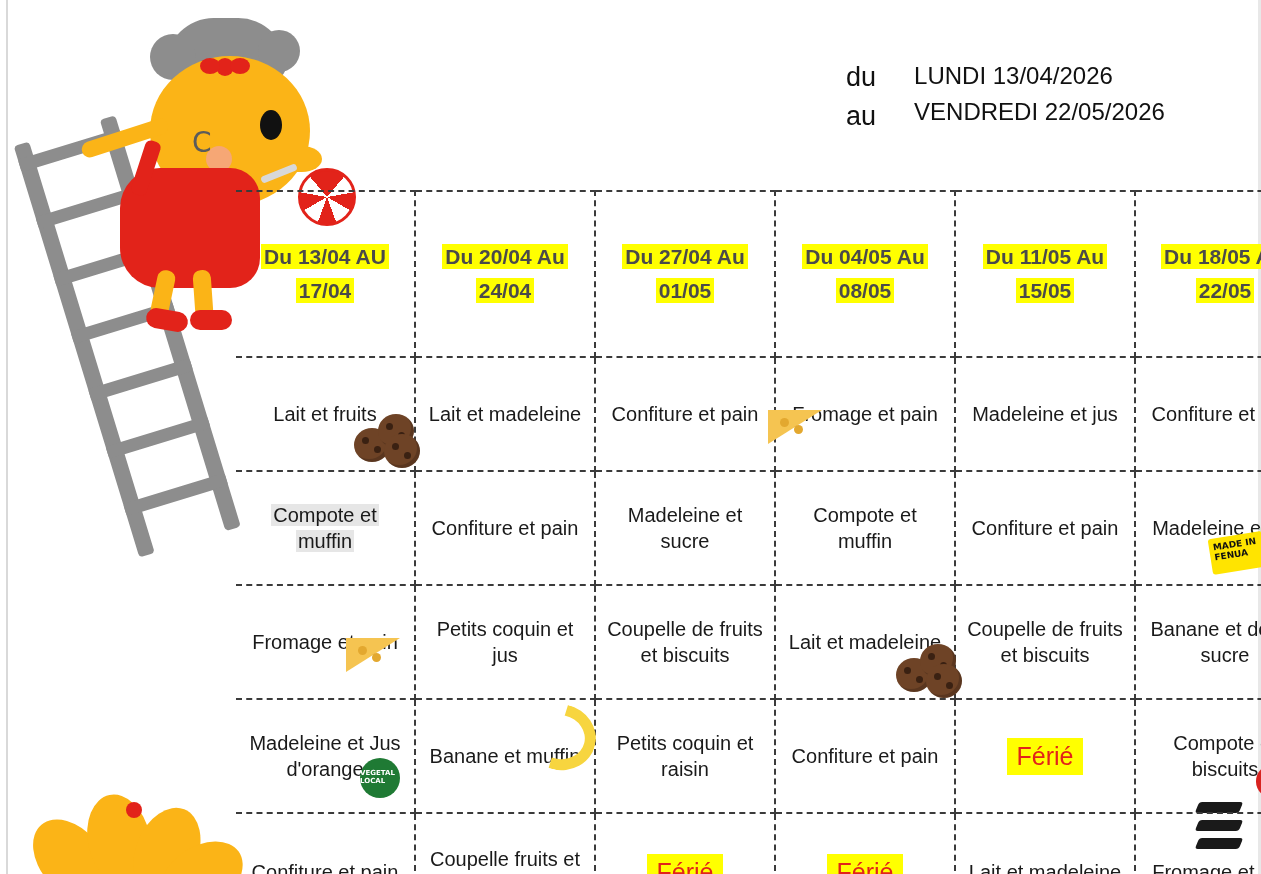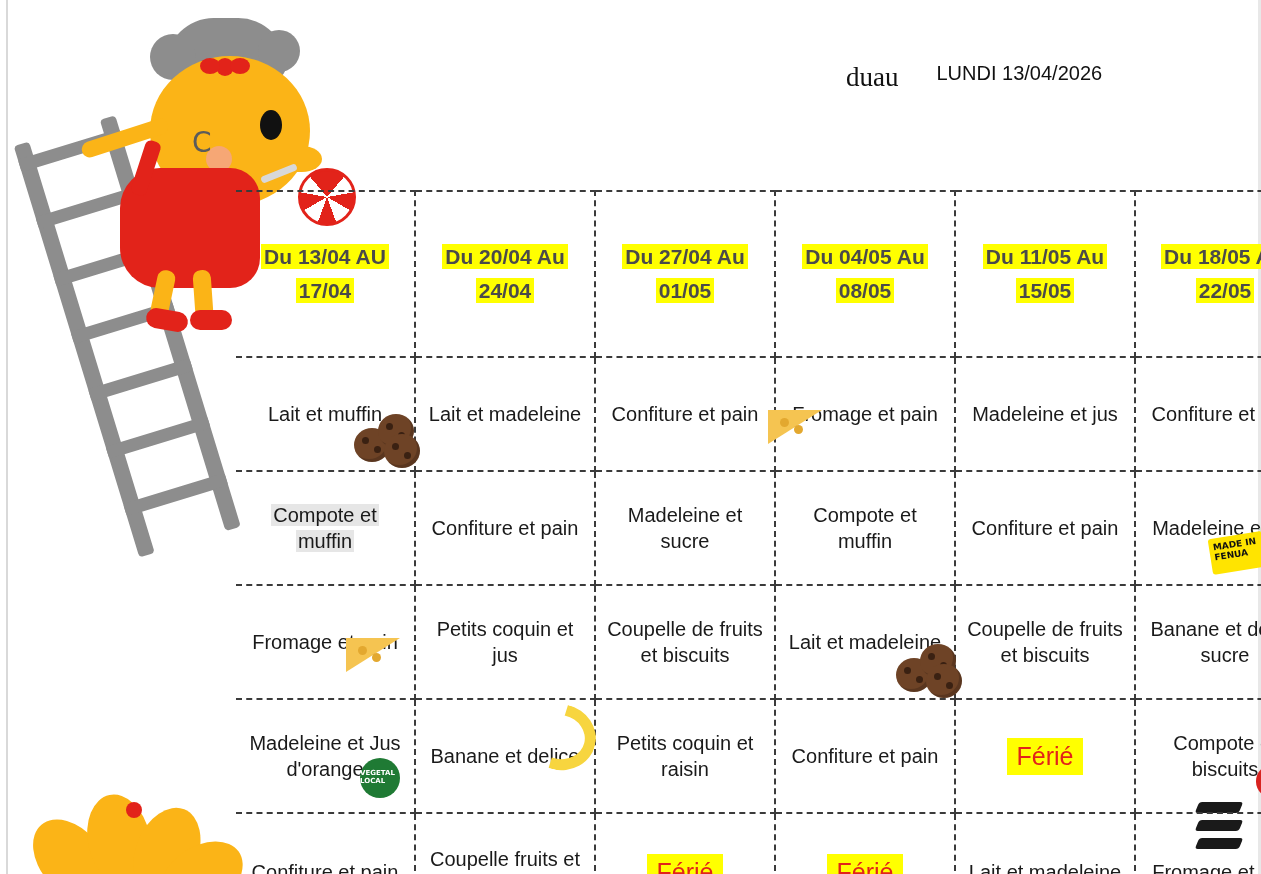--- a/index.html
+++ b/index.html
@@ -55,30 +55,30 @@
   .daterange {
     position: absolute;
     left: 846px;
     top: 58px;
     display: flex;
     align-items: flex-start;
     gap: 10px;
   }
   .daterange .dulabels {
     display: flex;
-    flex-direction: row;
-    font-family: Liberation Serif, serif;
+    flex-direction: column;
+    font-family: Liberation Sans, sans-serif;
     font-size: 27px;
     line-height: 1.45;
     color: #111;
   }
   .daterange .dates {
     display: flex;
     flex-direction: column;
-    font-size: 20px;
+    font-size: 24px;
     line-height: 1.5;
     color: #111;
     white-space: nowrap;
     margin-left: 28px;
   }
 
   
   .ladder {
     position: absolute;
     left: 8px;
@@ -337,20 +337,21 @@
 
 <div class="header">
 
   <div class="daterange">
     <div class="dulabels">
       <span>du</span>
       <span>au</span>
     </div>
     <div class="dates">
       <span>LUNDI 13/04/2026</span>
+      <span>VENDREDI 22/05/2026</span>
     </div>
   </div>
 </div>
 
 <div class="ladder">
   <div class="rail r1"></div>
   <div class="rail r2"></div>
   <div class="rung" style="top:14px"></div>
   <div class="rung" style="top:74px"></div>
   <div class="rung" style="top:134px"></div>
@@ -399,21 +400,21 @@
       <td><span class="hdr">Du 13/04 AU 17/04</span></td>
       <td><span class="hdr">Du 20/04 Au 24/04</span></td>
       <td><span class="hdr">Du 27/04 Au 01/05</span></td>
       <td><span class="hdr">Du 04/05   Au 08/05</span></td>
       <td><span class="hdr">Du 11/05 Au 15/05</span></td>
       <td><span class="hdr">Du 18/05 AU 22/05</span></td>
     </tr>
 
     <tr class="body-row">
       <td>
-        <span>Lait et muffin</span>
+        <span>Lait et fruits</span>
         <div class="sticker cookies" style="left:118px;top:56px">
           <div class="ck c1"></div>
             <div class="ck c2"></div>
             <div class="ck c3"></div>
         </div>
       </td>
       <td><span>Lait et madeleine</span></td>
       <td><span>Confiture et pain</span></td>
       <td>
         <span>Fromage et pain</span>
@@ -464,21 +465,21 @@
       <td><span>Coupelle de fruits et biscuits</span></td>
       <td><span>Banane et delice sucre</span></td>
     </tr>
 
     <tr class="body-row">
       <td>
         <span>Madeleine et Jus d'orange</span>
         <div class="sticker localbadge" style="left:124px;top:58px">VEGETAL LOCAL</div>
       </td>
       <td>
-        <span>Banane et delice</span>
+        <span>Banane et muffin</span>
         <div class="sticker banana" style="left:108px;top:4px">
             <div class="bn"></div>
           </div>
       </td>
       <td><span>Petits coquin et raisin</span></td>
       <td><span>Confiture et pain</span></td>
       <td><span class="ferie">Férié</span></td>
       <td>
         <span>Compote et biscuits</span>
         <div class="sticker apple" style="left:120px;top:56px">

